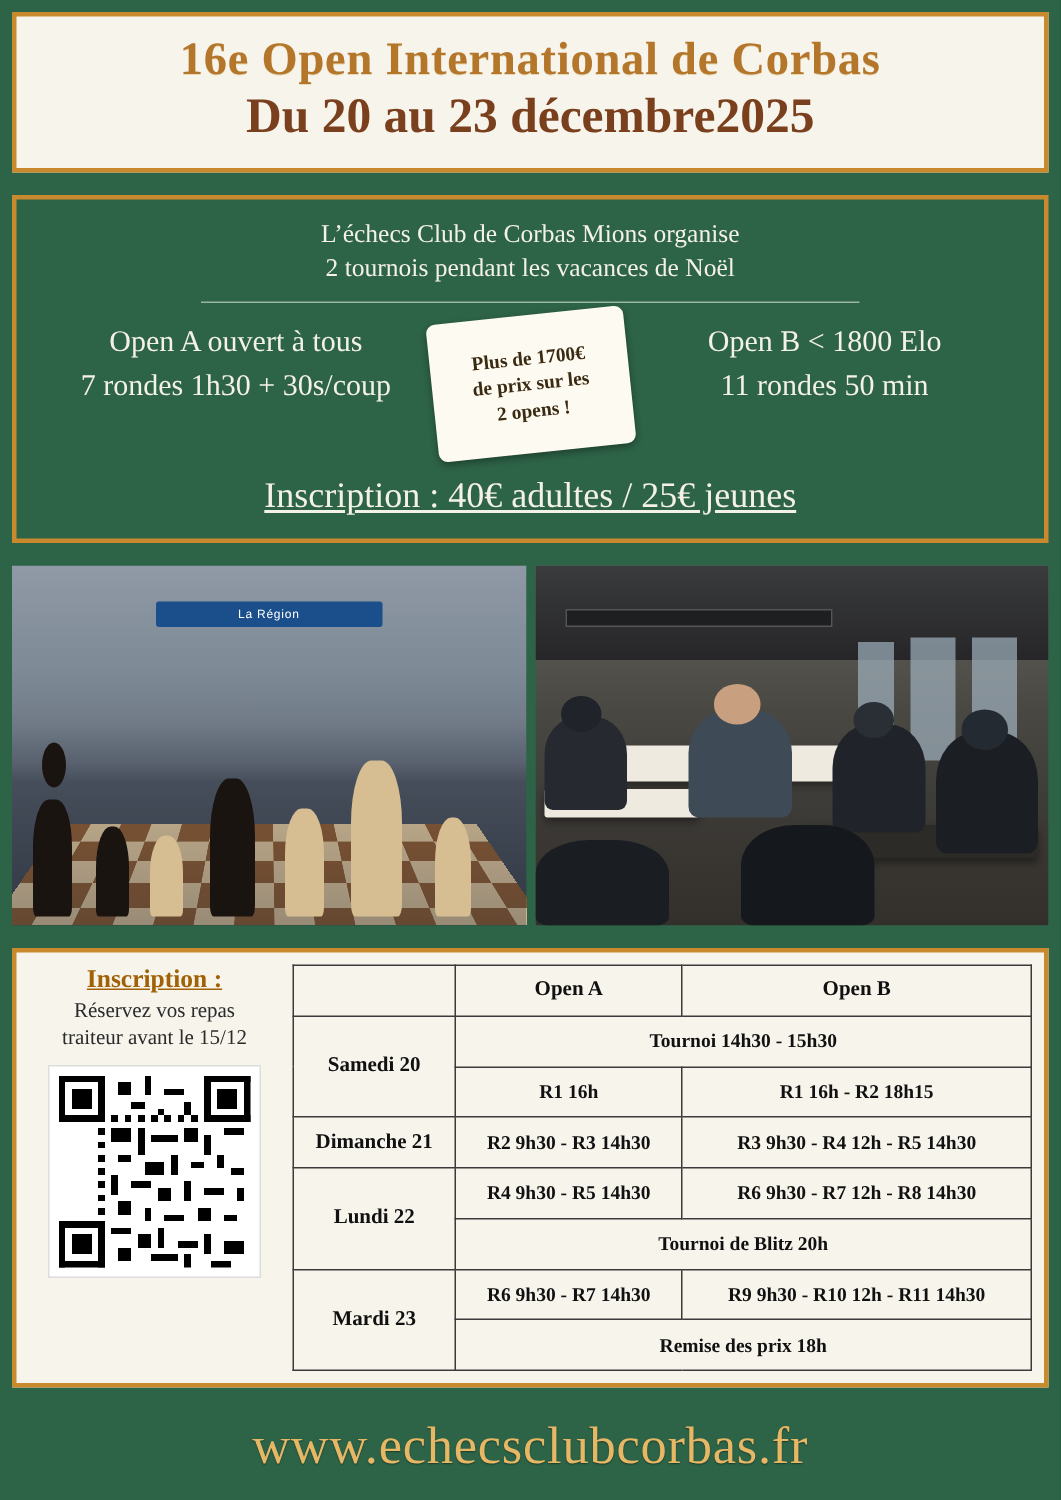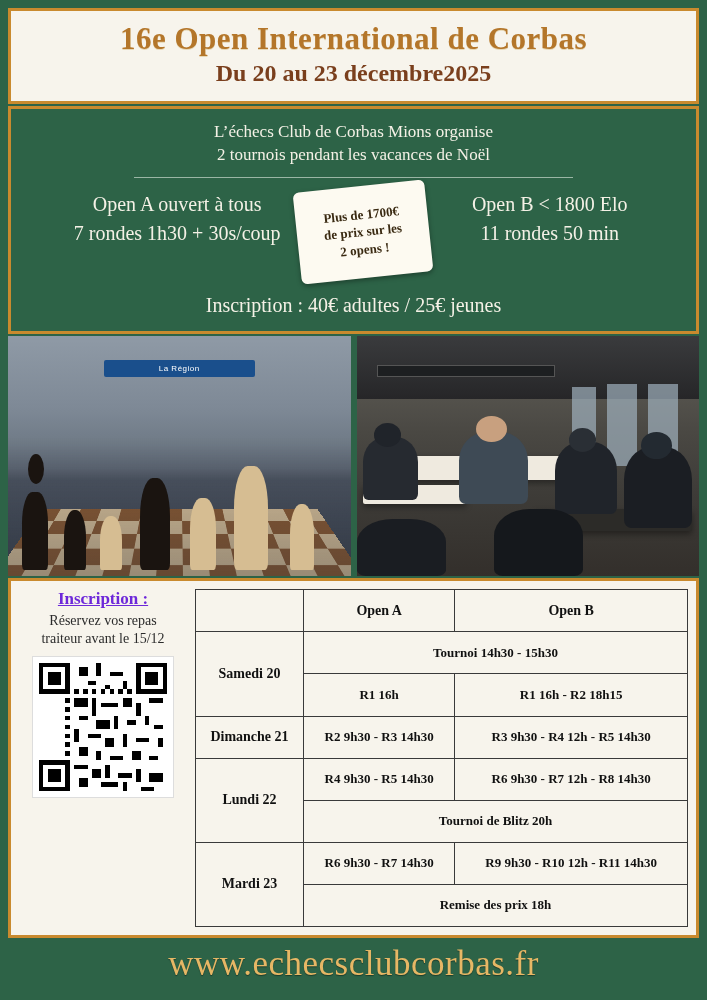--- a/index.html
+++ b/index.html
@@ -9,41 +9,41 @@
     font-family: "Liberation Serif", serif;
     overflow: hidden;
   }
   .poster {
     position: relative;
     width: 707px; height: 1000px;
     background: #2d6347;
     padding: 8px;
     display: flex;
     flex-direction: column;
-    gap: 2px;
+    gap: 15px;
   }
 
   
   .header {
     background: #f7f4ec;
     border: 3px solid #c98a2e;
     padding: 10px 10px 14px;
     text-align: center;
     flex: 0 0 auto;
   }
   .header .line1 {
     font-size: 31px;
     font-weight: bold;
     color: #b4762a;
     letter-spacing: 0.5px;
     line-height: 1.15;
     text-shadow: 0 1px 0 #e7d8b6;
   }
   .header .line2 {
-    font-size: 24px;
+    font-size: 33px;
     font-weight: bold;
     color: #7a3f1d;
     line-height: 1.2;
     margin-top: 2px;
   }
 
   
   .info {
     background: #2d6347;
     border: 3px solid #c98a2e;
@@ -58,21 +58,21 @@
     line-height: 1.35;
   }
   .info hr {
     border: none;
     border-top: 1px solid #9ab6a5;
     width: 66%;
     margin: 10px auto 12px;
   }
   .columns {
     display: flex;
-    justify-content: flex-end;
+    justify-content: space-between;
     align-items: flex-start;
     padding: 0 16px;
   }
   .col {
     width: 38%;
     font-size: 20px;
     line-height: 1.45;
   }
   .col.left { text-align: center; }
   .col.right { text-align: center; }
@@ -88,21 +88,22 @@
     font-size: 13px;
     font-weight: bold;
     line-height: 1.35;
     transform: rotate(-6deg);
     box-shadow: 0 2px 5px rgba(0,0,0,.35);
     margin-top: -4px;
     padding: 4px;
   }
   .inscr {
     margin-top: 16px;
-    font-size: 20px;
+    font-size: 24px;
+    text-decoration: underline;
   }
 
   
   .photos {
     display: flex;
     gap: 6px;
     height: 240px;
     flex: 0 0 auto;
   }
   .photo {
@@ -185,21 +186,21 @@
   .sched-left {
     width: 168px;
     flex: 0 0 168px;
     text-align: center;
     color: #2b2b2b;
   }
   .sched-left .title {
     font-size: 17px;
     font-weight: bold;
     text-decoration: underline;
-    color: #6d28d9;
+    color: #a16207;
     margin-bottom: 3px;
   }
   .sched-left .sub {
     font-size: 14px;
     line-height: 1.25;
     margin-bottom: 10px;
   }
   .qr {
     width: 140px; height: 140px;
     margin: 0 auto;

